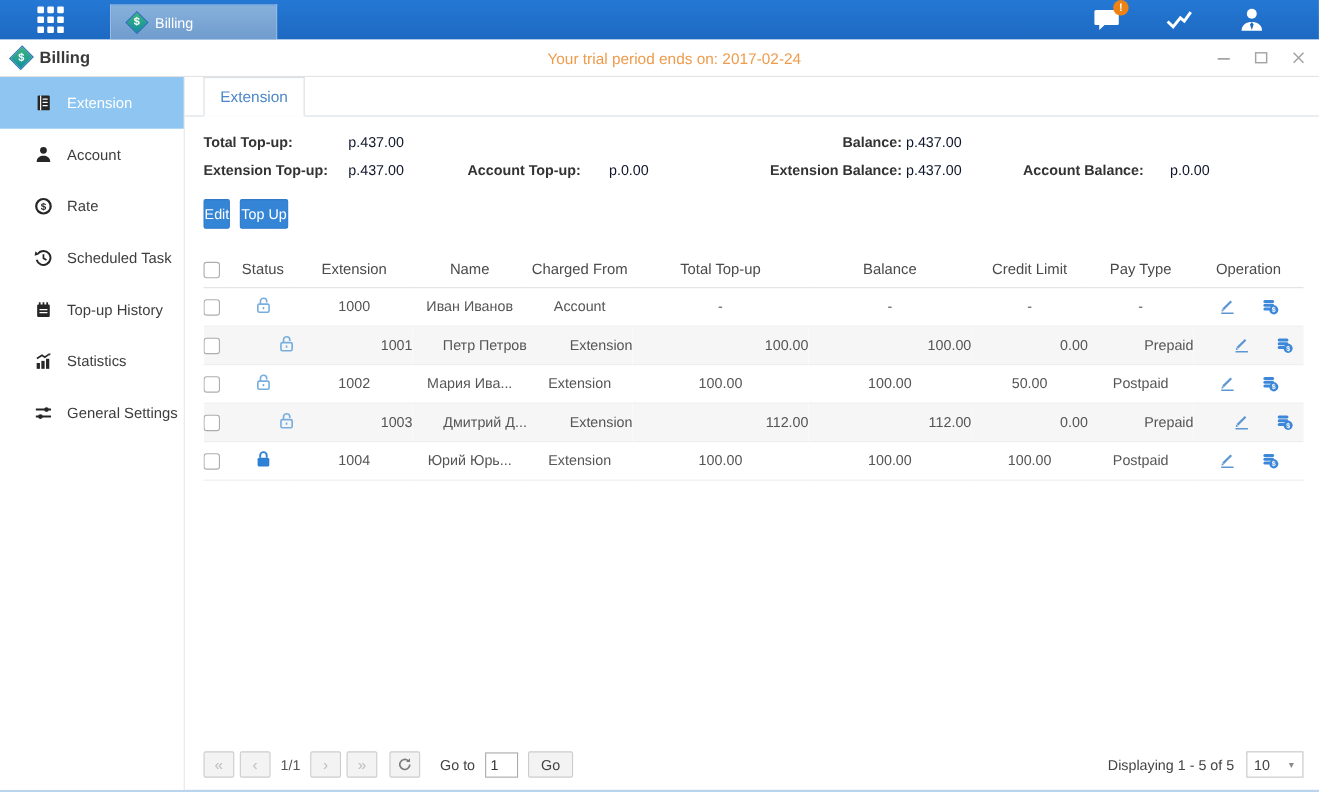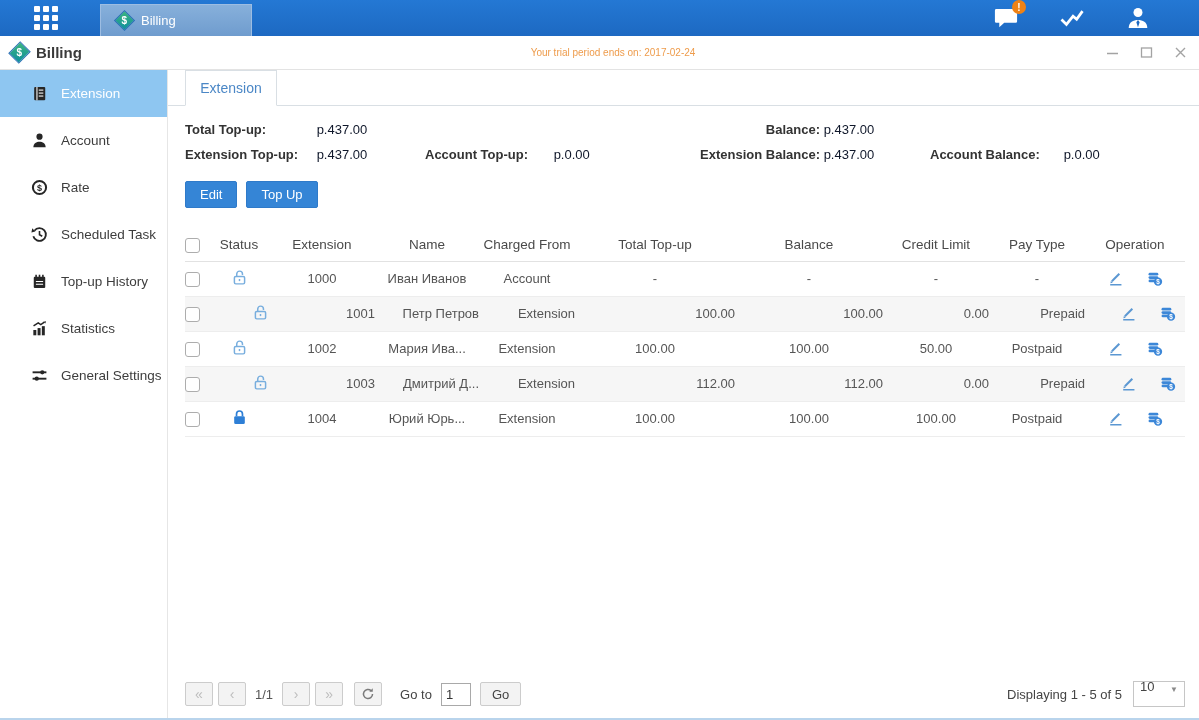--- a/index.html
+++ b/index.html
@@ -28,21 +28,21 @@
   .task-icon { position:relative; width:26px; height:24px; cursor:pointer; }
   .badge { position:absolute; top:-6px; right:-7px; width:14px; height:14px; border-radius:50%;
     background:#ef8215; color:#fff; font-size:10px; font-weight:bold; display:flex;
     align-items:center; justify-content:center; }
 
   
   .titlebar { height:34px; flex:0 0 34px; background:#fff; border-bottom:1px solid #e3e3e3;
     display:flex; align-items:center; padding:0 12px; position:relative; }
   .title-left { display:flex; align-items:center; gap:9px; font-size:15px; font-weight:bold; color:#3a3a3a; }
   .title-left .diamond { width:17px; height:17px; }
-  .trial-msg { position:absolute; left:0; right:0; text-align:center; color:#ee9c4c; font-size:10px; pointer-events:none;padding-left:27px; }
+  .trial-msg { position:absolute; left:0; right:0; text-align:center; color:#ee9c4c; font-size:14px; pointer-events:none;padding-left:27px; }
   .win-controls { margin-left:auto; display:flex; align-items:center; gap:20px; z-index:2; }
   .win-btn { width:14px; height:14px; cursor:pointer; display:flex; align-items:center; justify-content:center; }
 
   
   .content { flex:1; display:flex; min-height:0; }
   .sidebar { width:168px; flex:0 0 168px; background:#fff; border-right:1px solid #e6e6e6; }
   .side-item { height:47px; display:flex; align-items:center; padding-left:31px; gap:13px;
     font-size:13.5px; color:#3d3d3d; cursor:pointer; }
   .side-item svg { flex:0 0 17px; }
   .side-item.active { background:#8ec6f1; color:#fff; }
@@ -56,21 +56,21 @@
   
   .summary { margin:16px 14px 0 17px; display:grid; grid-template-columns:240px 269px 236px 1fr;
     grid-row-gap:10px; font-size:13px; align-items:center; }
   .pair b { display:inline-block; color:#333; }
   .pair span { color:#0f172a; }
   .c1 b { width:128px; } .c2 b { width:125px; } .c3 b { width:126px;text-align:right; } .c4 b { width:130px; }
   .g1 { grid-column:1; } .g2 { grid-column:2; } .g3 { grid-column:3; } .g4 { grid-column:4; }
 
   
   .actions { margin:19px 0 0 17px; display:flex; gap:9px; }
-  .btn-primary { height:27px; padding:0 14px; background:#3585d6; border:1px solid #2f7ac9;
+  .btn-primary { height:27px; padding:0 0; background:#3585d6; border:1px solid #2f7ac9;
     color:#fff; font-size:13px; font-family:inherit; border-radius:2px; cursor:pointer;text-align:right; }
 
   
   .ext-table { margin:21px 14px 0 17px; width:1000px; border-collapse:collapse; font-size:13px; color:#555; table-layout:fixed; }
   .ext-table th { height:32px; font-weight:normal; color:#4a4a4a; font-size:13.5px; text-align:center;
     border-bottom:1px solid #e2e2e2; padding:0; white-space:nowrap; }
   .ext-table td { height:35px; text-align:center; border-bottom:1px solid #ededed; padding:0;
     white-space:nowrap; overflow:hidden; }
   .ext-table tr.stripe td { background:#f6f6f6;text-align:right; }
   .th-check, .td-check { text-align:left !important; }
@@ -86,21 +86,21 @@
     margin-right:5px; cursor:pointer; font-family:inherit; }
   .pg-page { margin:0 9px 0 4px; color:#555; }
   .pg-refresh { margin-left:6px; color:#7a7a7a; }
   .goto-label { margin:0 9px 0 13px; color:#444; }
   .goto-input { width:30px; height:23px; border:1px solid #a9a9a9; font-size:13px; font-family:inherit;
     padding:0 4px; color:#333; }
   .go-btn { margin-left:9px; height:24px; padding:0 11px; background:#f3f3f3; border:1px solid #cccccc;
     border-radius:2px; color:#444; font-size:13px; font-family:inherit; cursor:pointer; }
   .pg-right { margin-left:auto; display:flex; align-items:center; gap:11px; color:#444; }
   .select-box { width:52px; height:24px; border:1px solid #c6c6c6; background:#fff; display:flex;
-    align-items:flex-end; justify-content:space-between; padding:12px 6px; cursor:pointer; color:#444; }
+    align-items:center; justify-content:space-between; padding:0 6px; cursor:pointer; color:#444; }
   .select-box .tri { font-size:8px; color:#8a8a8a; }
 </style>
 </head>
 <body>
 
 <div class="screen">
 
   <div class="taskbar">
     <div class="apps-grid">
       <i></i>

